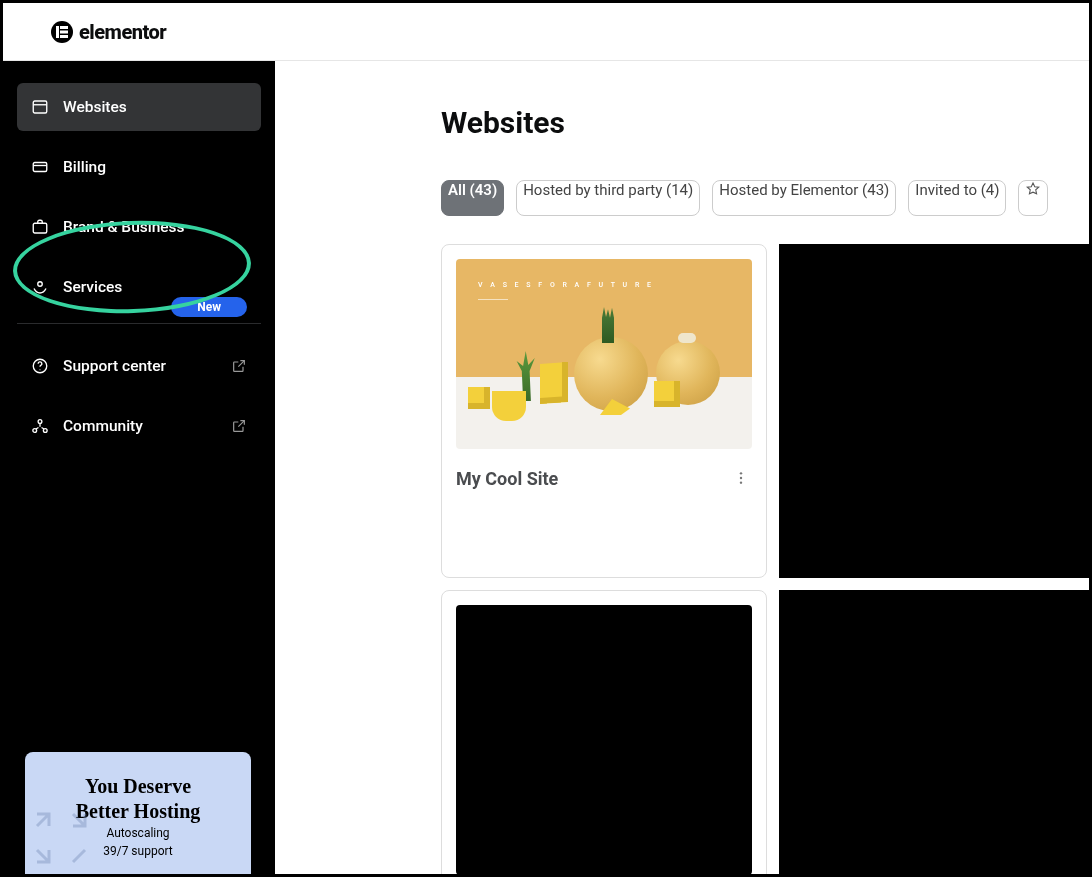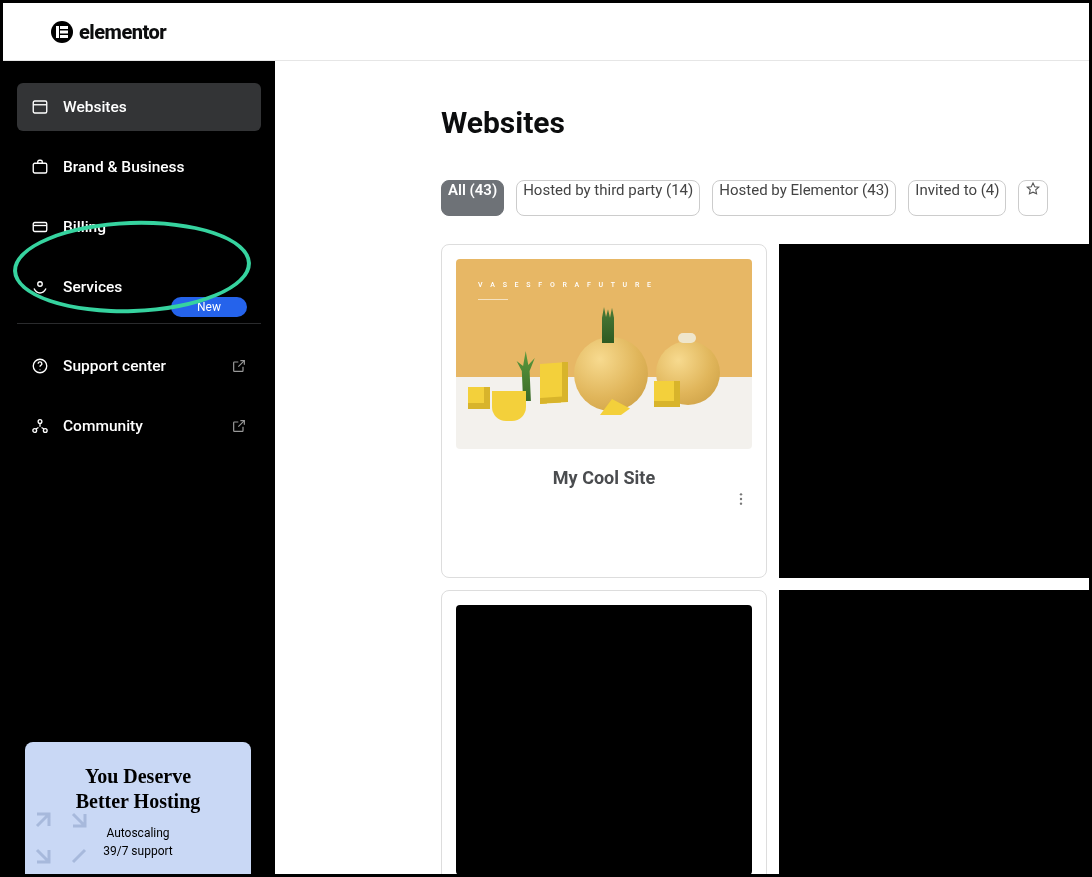--- a/index.html
+++ b/index.html
@@ -9,22 +9,22 @@
     color: #0c0d0e;
     width: 1092px;
     height: 877px;
     overflow: hidden;
     border: 3px solid #000;
     position: relative;
   }
   .header {
     height: 58px;
     display: flex;
-    align-items: center;
-    padding: 0 16px 0 48px;
+    align-items: flex-start;
+    padding: 17px 16px 0 48px;
     border-bottom: 1px solid #e6e6e6;
     background: #fff;
   }
   .logo {
     display: flex;
     align-items: center;
     gap: 6px;
   }
   .logo-mark {
     width: 22px;
@@ -93,21 +93,21 @@
     margin-left: auto;
     width: 16px; height: 16px;
     opacity: .6;
   }
   .nav-item .ext svg { stroke: #fff; fill: none; stroke-width: 1.8; }
   .badge-new {
     margin-left: auto;
     background: #2563eb;
     color: #fff;
     font-size: 12px;
-    font-weight: 400;
+    font-weight: 700;
     padding: 3px 26px;
     border-radius: 999px;
     margin-top: 40px;
   }
   .nav-divider {
     border: none;
     border-top: 1px solid #2a2b2d;
     margin: 6px 0 18px;
   }
   .highlight-ring {
@@ -132,21 +132,20 @@
     border-radius: 8px 8px 0 0;
     padding: 22px 14px 14px;
     text-align: center;
     overflow: hidden;
   }
   .promo-title {
     font-family: Georgia, "Times New Roman", serif;
     font-weight: 700;
     font-size: 20px;
     line-height: 1.25;
-    margin-bottom: 10px;
   }
   .promo-line { font-size: 12px; line-height: 1.5; }
   .promo-arrows {
     position: absolute;
     left: 6px; bottom: 6px;
     width: 60px; height: 60px;
     opacity: .35;
   }
   .promo-arrows svg { stroke: #6a82b0; fill: #6a82b0; }
 
@@ -226,21 +225,20 @@
     box-shadow: inset -6px -6px 0 #d8b42b;
   }
   .cap {
     border-radius: 6px;
     background: #efe6cc;
   }
   .card-row {
     display: flex;
     align-items: center;
     padding: 18px 0 0;
-    flex-direction: column;
   }
   .card-title {
     font-size: 18px;
     font-weight: 700;
     color: #4a4c4f;
   }
   .kebab {
     margin-left: auto;
     width: 22px; height: 22px;
     display: flex; align-items: center; justify-content: center;
@@ -271,35 +269,35 @@
             <rect x="3" y="4" width="18" height="16" rx="2"></rect>
             <path d="M3 9h18"></path>
           </svg>
       </span>
       <span>Websites</span>
     </div>
 
     <div class="nav-item">
       <span class="nav-icon">
         <svg viewBox="0 0 24 24">
+            <rect x="3" y="6" width="18" height="12" rx="2"></rect>
+            <path d="M3 10h18"></path>
+          </svg>
+      </span>
+      <span>Billing</span>
+    </div>
+
+    <div class="nav-item">
+      <span class="nav-icon">
+        <svg viewBox="0 0 24 24">
             <rect x="3" y="7" width="18" height="13" rx="2"></rect>
             <path d="M9 7V5a2 2 0 0 1 2-2h2a2 2 0 0 1 2 2v2"></path>
           </svg>
       </span>
       <span>Brand &amp; Business</span>
-    </div>
-
-    <div class="nav-item">
-      <span class="nav-icon">
-        <svg viewBox="0 0 24 24">
-            <rect x="3" y="6" width="18" height="12" rx="2"></rect>
-            <path d="M3 10h18"></path>
-          </svg>
-      </span>
-      <span>Billing</span>
     </div>
 
     <div class="nav-item">
       <span class="nav-icon">
         <svg viewBox="0 0 24 24">
             <path d="M4 14c2 4 5 6 8 6s6-2 8-6"></path>
             <circle cx="12" cy="8" r="3"></circle>
           </svg>
       </span>
       <span>Services</span>

